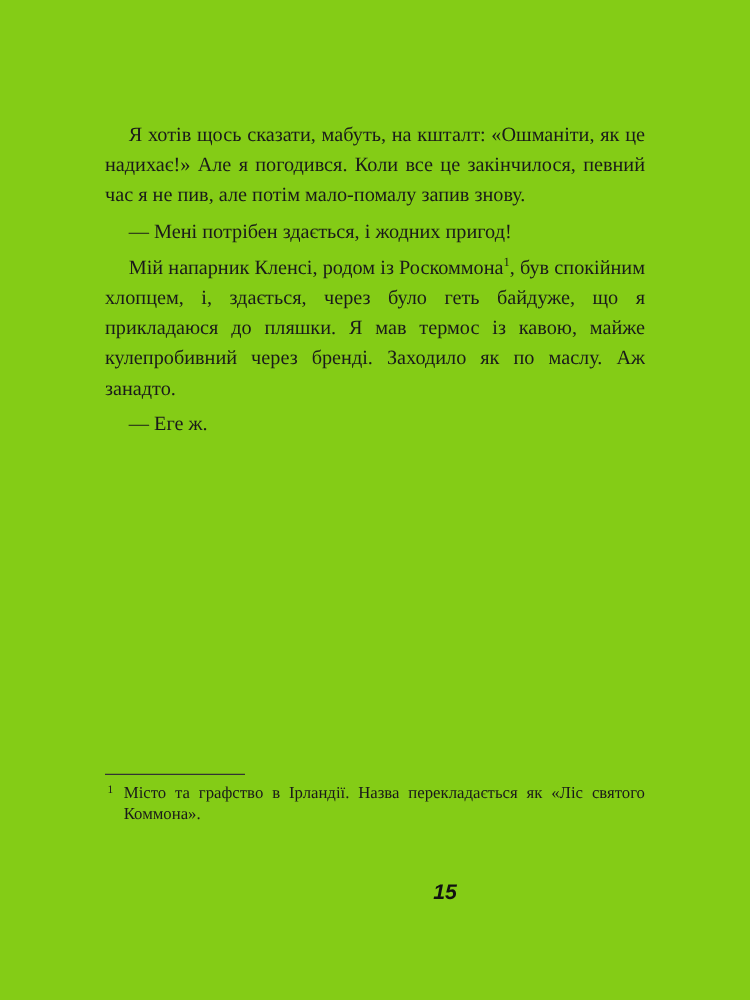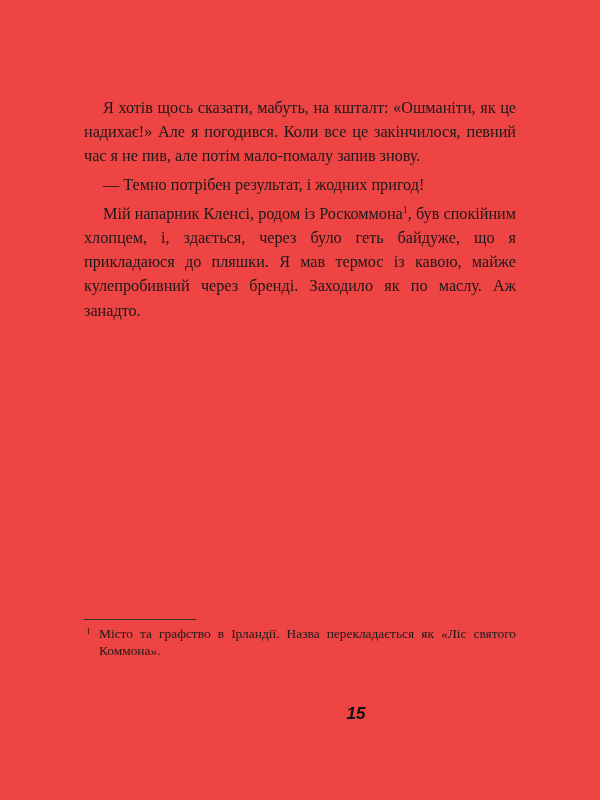--- a/index.html
+++ b/index.html
@@ -12,21 +12,21 @@
       height: 800px;
       position: relative;
       overflow: hidden;
       font-family: "Liberation Serif", "DejaVu Serif", serif;
       color: #1a1a1a;
     }
     .page {
       position: absolute;
       left: 0; top: 0;
       width: 600px; height: 800px;
-      background: #ef4444;
+      background: #84cc16;
     }
     .body-text {
       position: absolute;
       left: 84px;
       top: 96px;
       width: 432px;
       font-size: 16.2px;
       line-height: 24.2px;
       text-align: justify;
       hyphens: manual;
@@ -85,22 +85,23 @@
       margin-left: 44px;
     }
   </style>
 </head>
 <body>
 
 <div class="page">
 
   <div class="body-text">
     <p>Я хотів щось сказати, мабуть, на кшталт: «Ошманіти, як це надихає!» Але я погодився. Коли все це закінчилося, певний час я не пив, але потім мало-помалу запив знову.</p>
-    <p class="dialogue">— Темно потрібен результат, і жодних пригод!</p>
+    <p class="dialogue">— Мені потрібен здається, і жодних пригод!</p>
     <p><span>Мій напарник Кленсі, родом із Роскоммона</span><sup class="fn-ref">1</sup><span>, був спо­кійним хлопцем, і, здається, через було геть байдуже, що я прикладаюся до пляшки. Я мав термос із кавою, майже кулепробивний через бренді. Заходило як по маслу. Аж занадто.</span></p>
+    <p class="dialogue">— Еге ж.</p>
   </div>
 
   <div class="footnote-rule"></div>
 
   <div class="footnote">
     <span class="fn-mark">1</span>
     <span class="fn-text">Місто та графство в Ірландії. Назва перекладається як «Ліс святого Коммона».</span>
   </div>
 
   <div class="page-number">15</div>

